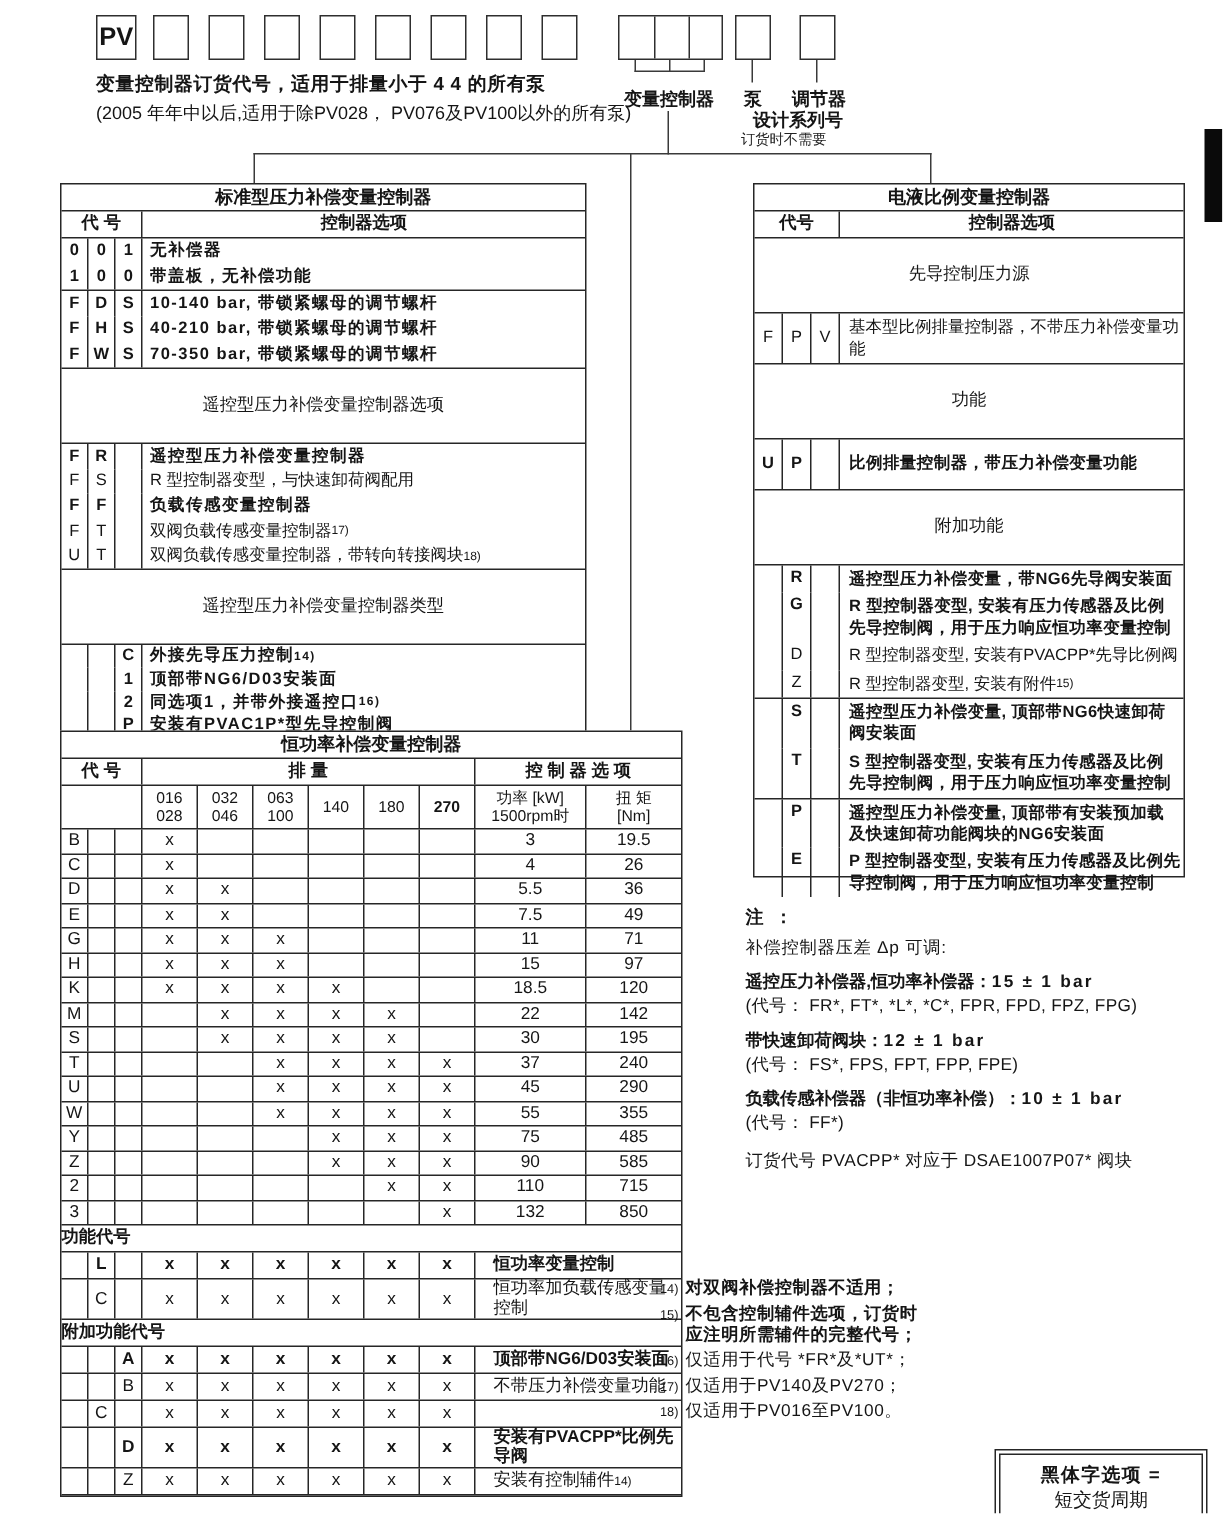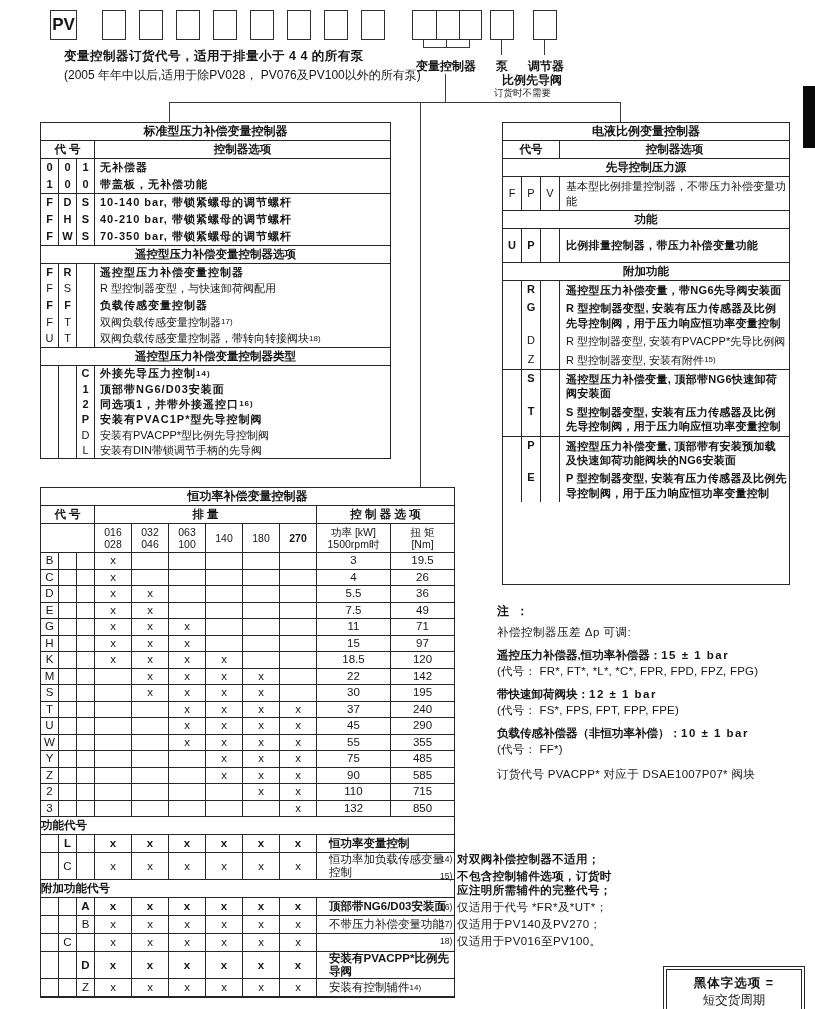--- a/index.html
+++ b/index.html
@@ -16,21 +16,21 @@
   .titleblock .t1{font-weight:bold;font-size:12.5px;letter-spacing:.5px;}
   .titleblock .t2{font-size:12px;margin-top:2px;}
   .blacktab{position:absolute;background:#0a0a0a;}
 
   
   .tbl{position:absolute;border:1.6px solid #262626;background:#fff;box-sizing:border-box;font-size:11px;line-height:13px;}
   .t-title{font-weight:bold;font-size:12px;text-align:center;border-bottom:1.3px solid #262626;padding:2px 0;}
   .t-colhead{display:flex;font-weight:bold;font-size:11.5px;}
   .t-colhead .codespan{text-align:center;border-right:1.3px solid #262626;padding:2px 0;box-sizing:border-box;}
   .t-colhead .optspan{flex:1;text-align:center;padding:2px 0;}
-  .sechead{font-weight:bold;text-align:center;font-size:11.5px;padding:2px 0;border-bottom:1.3px solid #262626;border-top:1.3px solid #262626;}
+  .sechead{font-weight:normal;text-align:center;font-size:11.5px;padding:18px 0;border-bottom:1.3px solid #262626;border-top:1.3px solid #262626;}
   .sechead.nb{border-top:none;}
   .rowsec{border-bottom:1.3px solid #262626;}
   .rowsec.last{border-bottom:none;}
   .row{display:flex;align-items:stretch;}
   .row .cc{display:flex;align-items:center;justify-content:center;border-right:1px solid #262626;box-sizing:border-box;}
   .row .cc.hv{border-right:1.3px solid #262626;}
   .row .desc{flex:1;display:flex;align-items:center;padding:1px 5px;box-sizing:border-box;}
   .row.b{font-weight:bold;}
   .row.b .desc{letter-spacing:1px;}
   sup{font-size:8px;line-height:8px;}
@@ -100,21 +100,21 @@
   .legend{position:absolute;left:663px;top:966px;width:142px;height:60px;border:1.4px solid #262626;box-sizing:border-box;background:#fff;}
   .legend .inner{position:absolute;left:2px;top:2px;right:2px;bottom:2px;border:1px solid #262626;
                  display:flex;flex-direction:column;align-items:center;padding-top:5px;font-size:12.5px;line-height:17px;}
   .legend .l1{font-weight:bold;letter-spacing:1px;}
 </style>
 </head>
 <body>
 
 <div class="page">
 
-  <div class="box pv" style="left:50px;">
+  <div class="box pv" style="left:64px;">
     <span>PV</span>
   </div>
   <div class="box" style="left:102px;"></div>
   <div class="box" style="left:139px;"></div>
   <div class="box" style="left:176px;"></div>
   <div class="box" style="left:213px;"></div>
   <div class="box" style="left:250px;"></div>
   <div class="box" style="left:287px;"></div>
   <div class="box" style="left:324px;"></div>
   <div class="box" style="left:361px;"></div>
@@ -133,21 +133,21 @@
   <div class="line" style="left:169px;top:102px;width:452px;height:1px;"></div>
   <div class="line" style="left:169px;top:102px;width:1px;height:20px;"></div>
   <div class="line" style="left:420px;top:102px;width:1px;height:385px;"></div>
   <div class="line" style="left:620px;top:102px;width:1px;height:20px;"></div>
   <div class="line" style="left:501px;top:40px;width:1px;height:15px;"></div>
   <div class="line" style="left:544px;top:40px;width:1px;height:15px;"></div>
 
   <div class="toplabel" style="left:407px;top:58px;width:78px;">变量控制器</div>
   <div class="toplabel" style="left:490px;top:58px;width:24px;">泵</div>
   <div class="toplabel" style="left:524px;top:58px;width:44px;">调节器</div>
-  <div class="toplabel" style="left:492px;top:72px;width:80px;">比例先导阀</div>
+  <div class="toplabel" style="left:492px;top:72px;width:80px;">设计系列号</div>
   <div class="smalllabel" style="left:494px;top:87px;width:76px;">订货时不需要</div>
 
   <div class="titleblock">
     <div class="t1">变量控制器订货代号，适用于排量小于 4 4 的所有泵</div>
     <div class="t2">(2005 年年中以后,适用于除PV028， PV076及PV100以外的所有泵)</div>
   </div>
 
   <div class="blacktab" style="left:803px;top:86px;width:12px;height:62px;"></div>
 
   <div class="tbl std">

